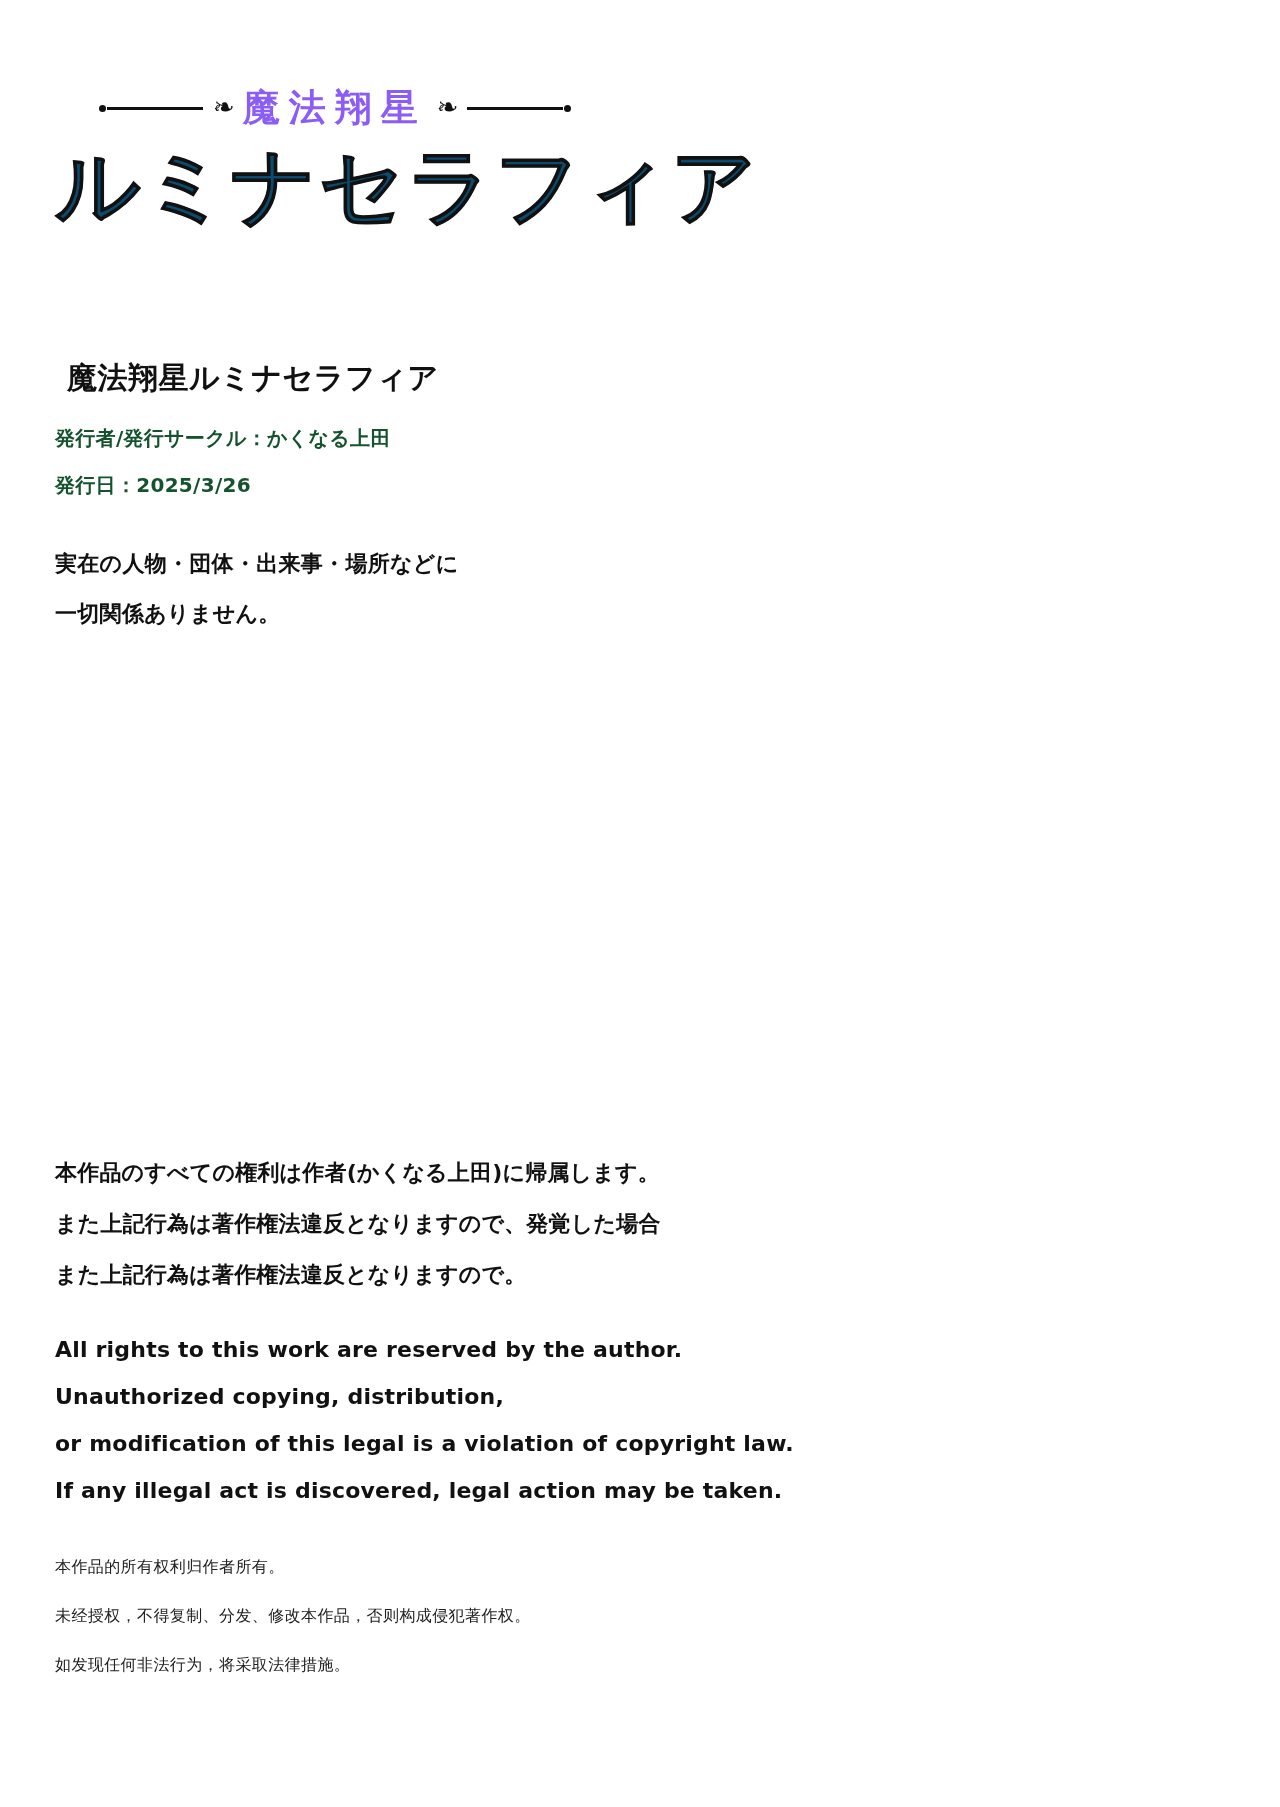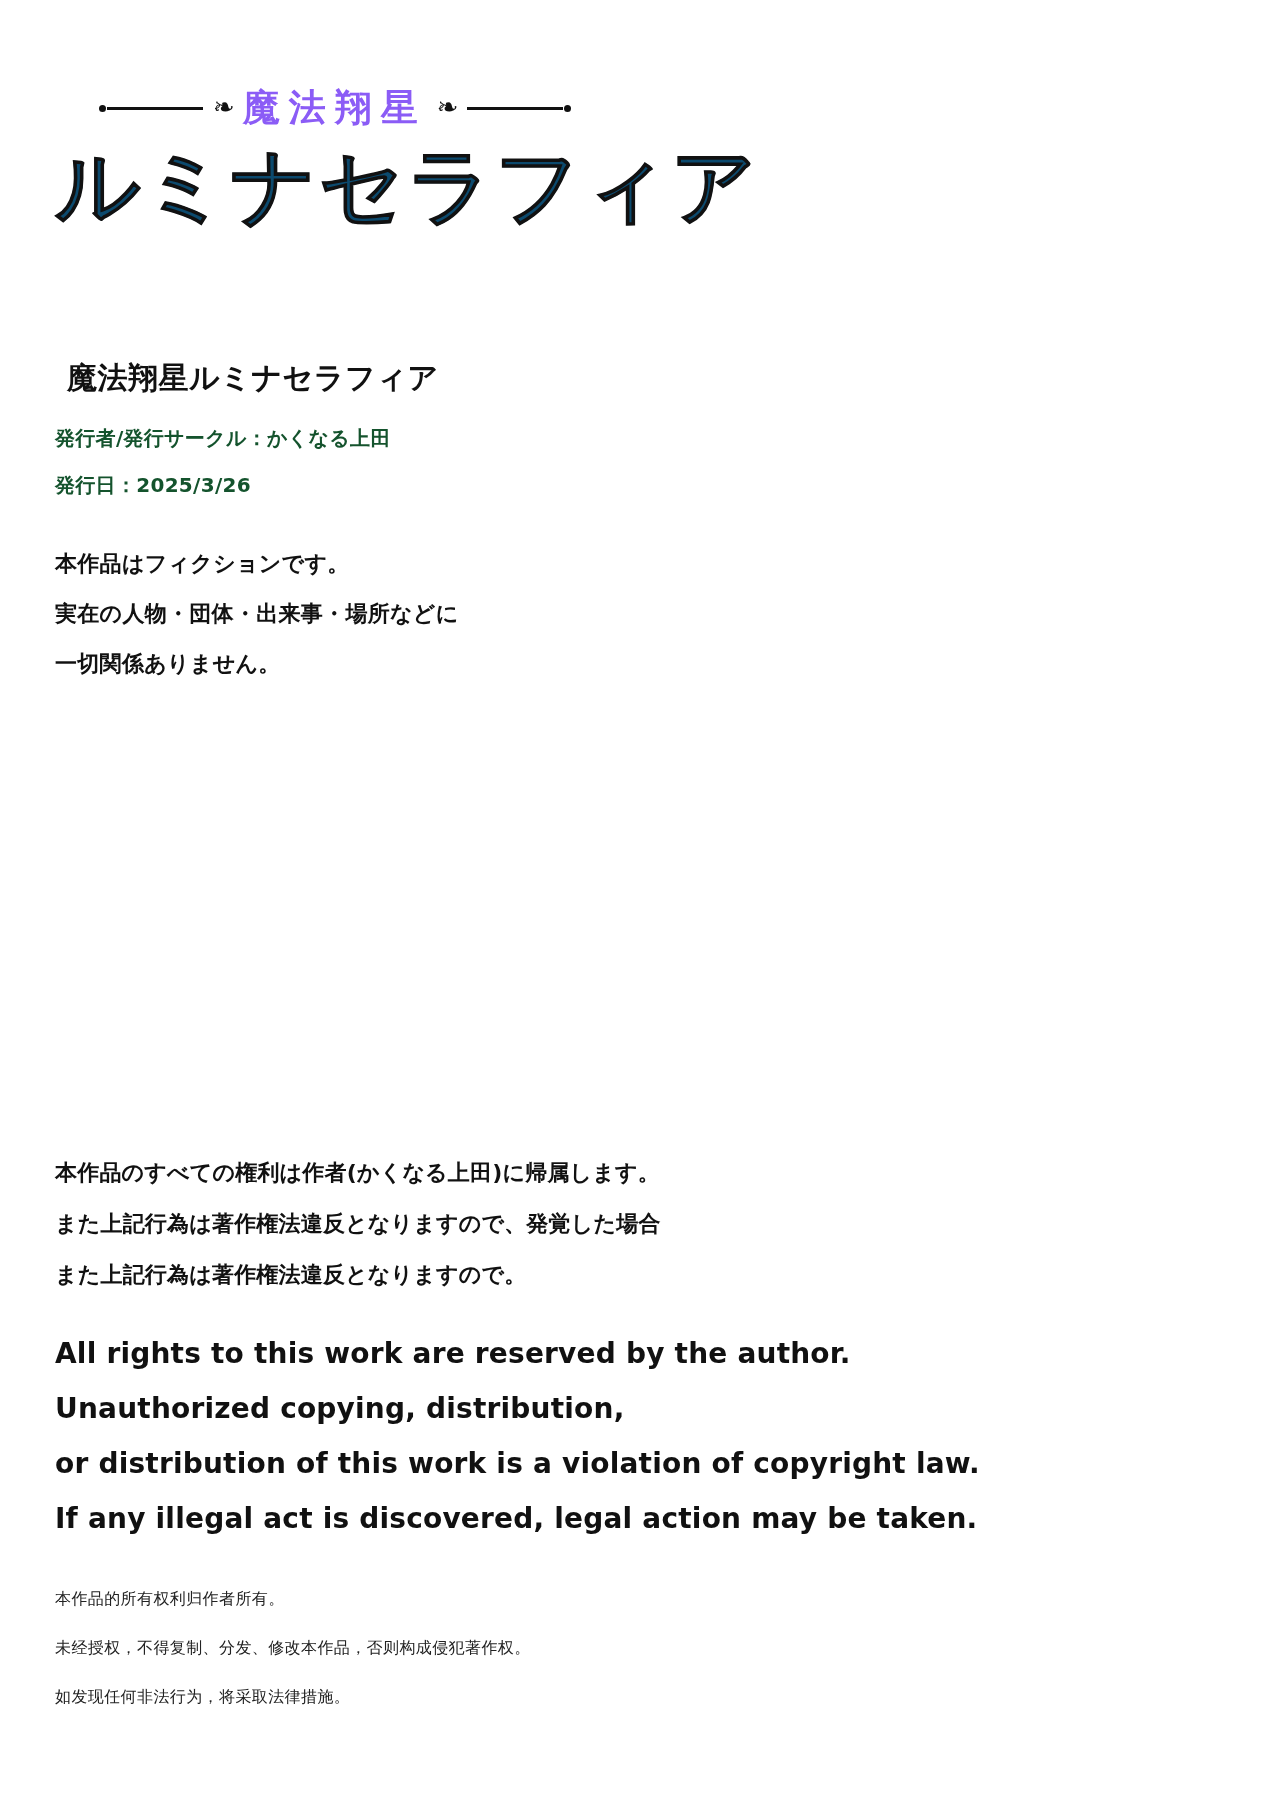--- a/index.html
+++ b/index.html
@@ -121,21 +121,21 @@
     font-size: 22px;
     font-weight: 700;
     letter-spacing: 0.2px;
     margin: 0 0 21px 0;
     color: #111;
   }
   .rights-en {
     margin-top: 47px;
   }
   .rights-en p {
-    font-size: 28px;
+    font-size: 22px;
     font-weight: 700;
     letter-spacing: 0.2px;
     margin: 0 0 22px 0;
     color: #111;
   }
   .rights-zh {
     margin-top: 54px;
   }
   .rights-zh p {
     font-size: 16px;
@@ -158,37 +158,36 @@
   </div>
   <div class="logo-main">ルミナセラフィア</div>
 </div>
 
 <div class="colophon">
   <h1 class="work-title">魔法翔星ルミナセラフィア</h1>
   <p class="meta-line">発行者/発行サークル：かくなる上田</p>
   <p class="meta-line">発行日：2025/3/26</p>
 
   <div class="disclaimer">
-    <p>本作品はフィクションです。</p>
     <p>実在の人物・団体・出来事・場所などに</p>
     <p>一切関係ありません。</p>
   </div>
 </div>
 
 <div class="rights">
   <div class="rights-ja">
     <p>本作品のすべての権利は作者(かくなる上田)に帰属します。</p>
     <p>また上記行為は著作権法違反となりますので、発覚した場合</p>
     <p>また上記行為は著作権法違反となりますので。</p>
   </div>
 
   <div class="rights-en">
     <p>All rights to this work are reserved by the author.</p>
     <p>Unauthorized copying, distribution,</p>
-    <p>or distribution of this work is a violation of copyright law.</p>
+    <p>or modification of this legal is a violation of copyright law.</p>
     <p>If any illegal act is discovered, legal action may be taken.</p>
   </div>
 
   <div class="rights-zh">
     <p>本作品的所有权利归作者所有。</p>
     <p>未经授权，不得复制、分发、修改本作品，否则构成侵犯著作权。</p>
     <p>如发现任何非法行为，将采取法律措施。</p>
   </div>
 </div>
 

